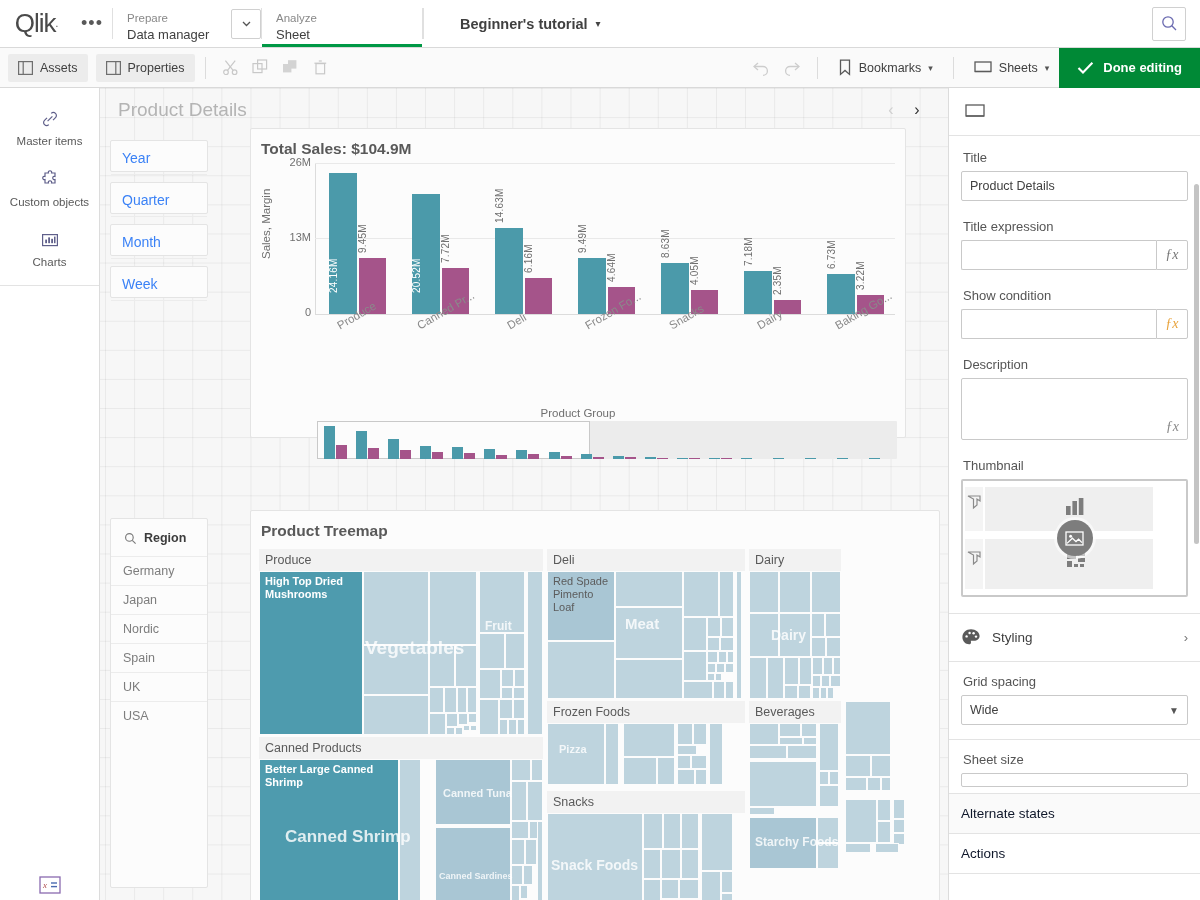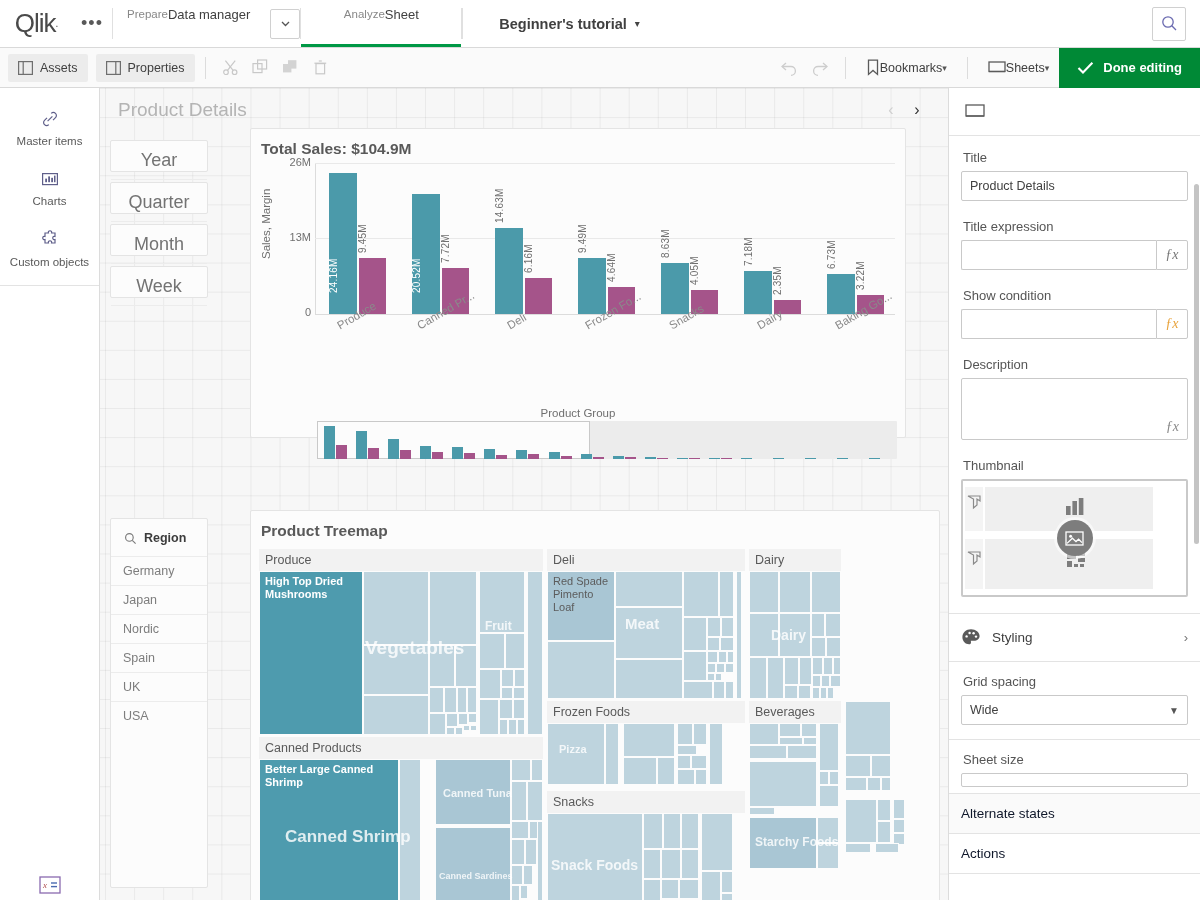--- a/index.html
+++ b/index.html
@@ -22,21 +22,21 @@
     font-family: "Liberation Sans", sans-serif;
   }
   .qlik-logo .dot { font-size: 10px; vertical-align: baseline; }
   .dots-btn {
     width: 40px; display: flex; align-items: center; justify-content: center;
     color: #595959; font-size: 18px; letter-spacing: 1px;
   }
   .nav-sep { width: 1px; background: #e0e0e0; margin: 8px 0; }
   .nav-item {
     padding: 6px 14px 0 14px; min-width: 112px;
-    display: flex; justify-content: center;
+    display: flex; flex-direction: column; justify-content: center;
     position: relative; cursor: pointer;
   }
   .nav-item .sub { font-size: 11.5px; color: #888; line-height: 16px; }
   .nav-item .main { font-size: 13px; color: #404040; line-height: 18px; }
   .nav-item.active::after {
     content: ""; position: absolute; left: 0; right: 0; bottom: 0;
     height: 3px; background: #009845;
   }
   .nav-item.wide { min-width: 160px; }
   .caret-box {
@@ -69,21 +69,21 @@
     background: #ececec; border-radius: 2px;
     font-size: 12.5px; color: #404040; cursor: pointer;
   }
   .tb-sep { width: 1px; height: 22px; background: #dcdcdc; margin: 0 10px; }
   .tb-icon {
     width: 30px; height: 28px; display: flex; align-items: center;
     justify-content: center; color: #c8c8c8;
   }
   .tb-spacer { flex: 1; }
   .tb-text-btn {
-    display: flex; align-items: center; height: 40px;
+    display: flex; align-items: center; gap: 7px; height: 40px;
     padding: 0 10px; font-size: 12.5px; color: #404040; cursor: pointer;
   }
   .tb-chev { font-size: 9px; color: #555; }
   .done-btn {
     display: flex; align-items: center; gap: 9px; height: 40px;
     padding: 0 18px; background: #008936; color: #fff;
     font-size: 13px; font-weight: bold; cursor: pointer;
   }
 
   
@@ -127,23 +127,22 @@
   }
   .nav-arrow.dim { color: #cfcfcf; }
   .nav-arrow.on { color: #333; }
 
   
   .filterbox {
     position: absolute; background: #fcfcfc;
     border: 1px solid #e4e4e4; border-radius: 2px;
   }
   .filterbox .fb-title {
-    font-size: 18px; color: #737373; padding: 9px 11px 8px 11px;
+    font-size: 14px; color: #3b82f6; padding: 9px 11px 8px 11px;
     border-bottom: 1px solid #ececec;
-    text-align: center;
   }
 
   
   .regionbox {
     position: absolute; left: 10px; top: 430px; width: 98px; height: 370px;
     background: #fcfcfc; border: 1px solid #e4e4e4; border-radius: 2px;
     overflow: hidden;
   }
   .region-head {
     display: flex; align-items: center; gap: 7px;
@@ -454,38 +453,38 @@
   <div class="rail-items">
 
 
     <div class="rail-item">
       <svg width="20" height="20" viewBox="0 0 20 20">
         <path d="M7.6 12.2 L12.4 7.4" stroke="#5f5f8a" stroke-width="1.2" fill="none"></path>
         <path d="M11.2 4.4 a3 3 0 0 1 4.3 4.3 L13 11.2" fill="none" stroke="#5f5f8a" stroke-width="1.2"></path>
         <path d="M8.8 15.6 a3 3 0 0 1-4.3-4.3 L7 8.8" fill="none" stroke="#5f5f8a" stroke-width="1.2"></path>
       </svg>
       <span class="lbl">Master items</span>
+    </div>
+
+    <div class="rail-item">
+      <svg width="22" height="21" viewBox="0 0 22 21">
+        <path d="M6 4 h3.4 a1.7 1.7 0 1 1 3.2 0 H16 v3.4 a1.7 1.7 0 1 0 0 3.2 V14 h-3.4 a1.7 1.7 0 1 0-3.2 0 H6 v-3.4 a1.7 1.7 0 1 1 0-3.2 Z" fill="none" stroke="#5f5f8a" stroke-width="1.2"></path>
+      </svg>
+      <span class="lbl">Custom objects</span>
     </div>
 
     <div class="rail-item">
       <svg width="20" height="20" viewBox="0 0 20 20">
         <rect x="2.6" y="4.6" width="14.8" height="11" fill="none" stroke="#5f5f8a" stroke-width="1.2"></rect>
         <rect x="5.2" y="9.6" width="1.8" height="3.6" fill="#5f5f8a"></rect>
         <rect x="8.2" y="7.4" width="1.8" height="5.8" fill="#5f5f8a"></rect>
         <rect x="11.2" y="8.8" width="1.8" height="4.4" fill="#5f5f8a"></rect>
         <rect x="14" y="6.6" width="1.5" height="6.6" fill="#5f5f8a"></rect>
       </svg>
       <span class="lbl">Charts</span>
-    </div>
-
-    <div class="rail-item">
-      <svg width="22" height="21" viewBox="0 0 22 21">
-        <path d="M6 4 h3.4 a1.7 1.7 0 1 1 3.2 0 H16 v3.4 a1.7 1.7 0 1 0 0 3.2 V14 h-3.4 a1.7 1.7 0 1 0-3.2 0 H6 v-3.4 a1.7 1.7 0 1 1 0-3.2 Z" fill="none" stroke="#5f5f8a" stroke-width="1.2"></path>
-      </svg>
-      <span class="lbl">Custom objects</span>
     </div>
   </div>
 
   <div class="rail-bottom">
     <svg width="22" height="18" viewBox="0 0 22 18">
       <rect x="1" y="1" width="20" height="16" fill="none" stroke="#8a6ab0" stroke-width="1.3"></rect>
       <text x="4" y="12.4" font-size="9" fill="#b05050" font-family="Liberation Serif, serif" font-style="italic">x</text>
       <line x1="12" y1="7" x2="18" y2="7" stroke="#4a6ab0" stroke-width="1.4"></line>
       <line x1="12" y1="10.6" x2="18" y2="10.6" stroke="#4a6ab0" stroke-width="1.4"></line>
     </svg>

